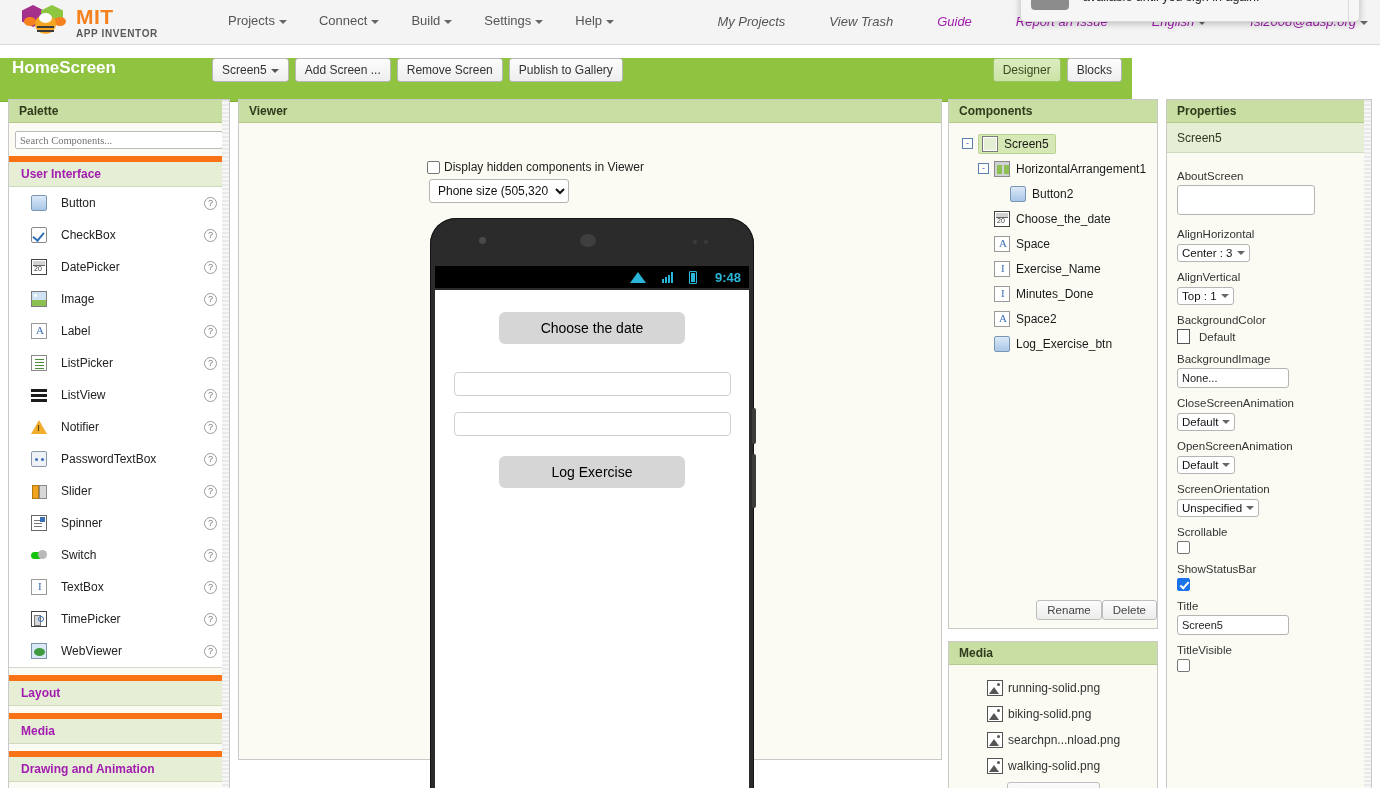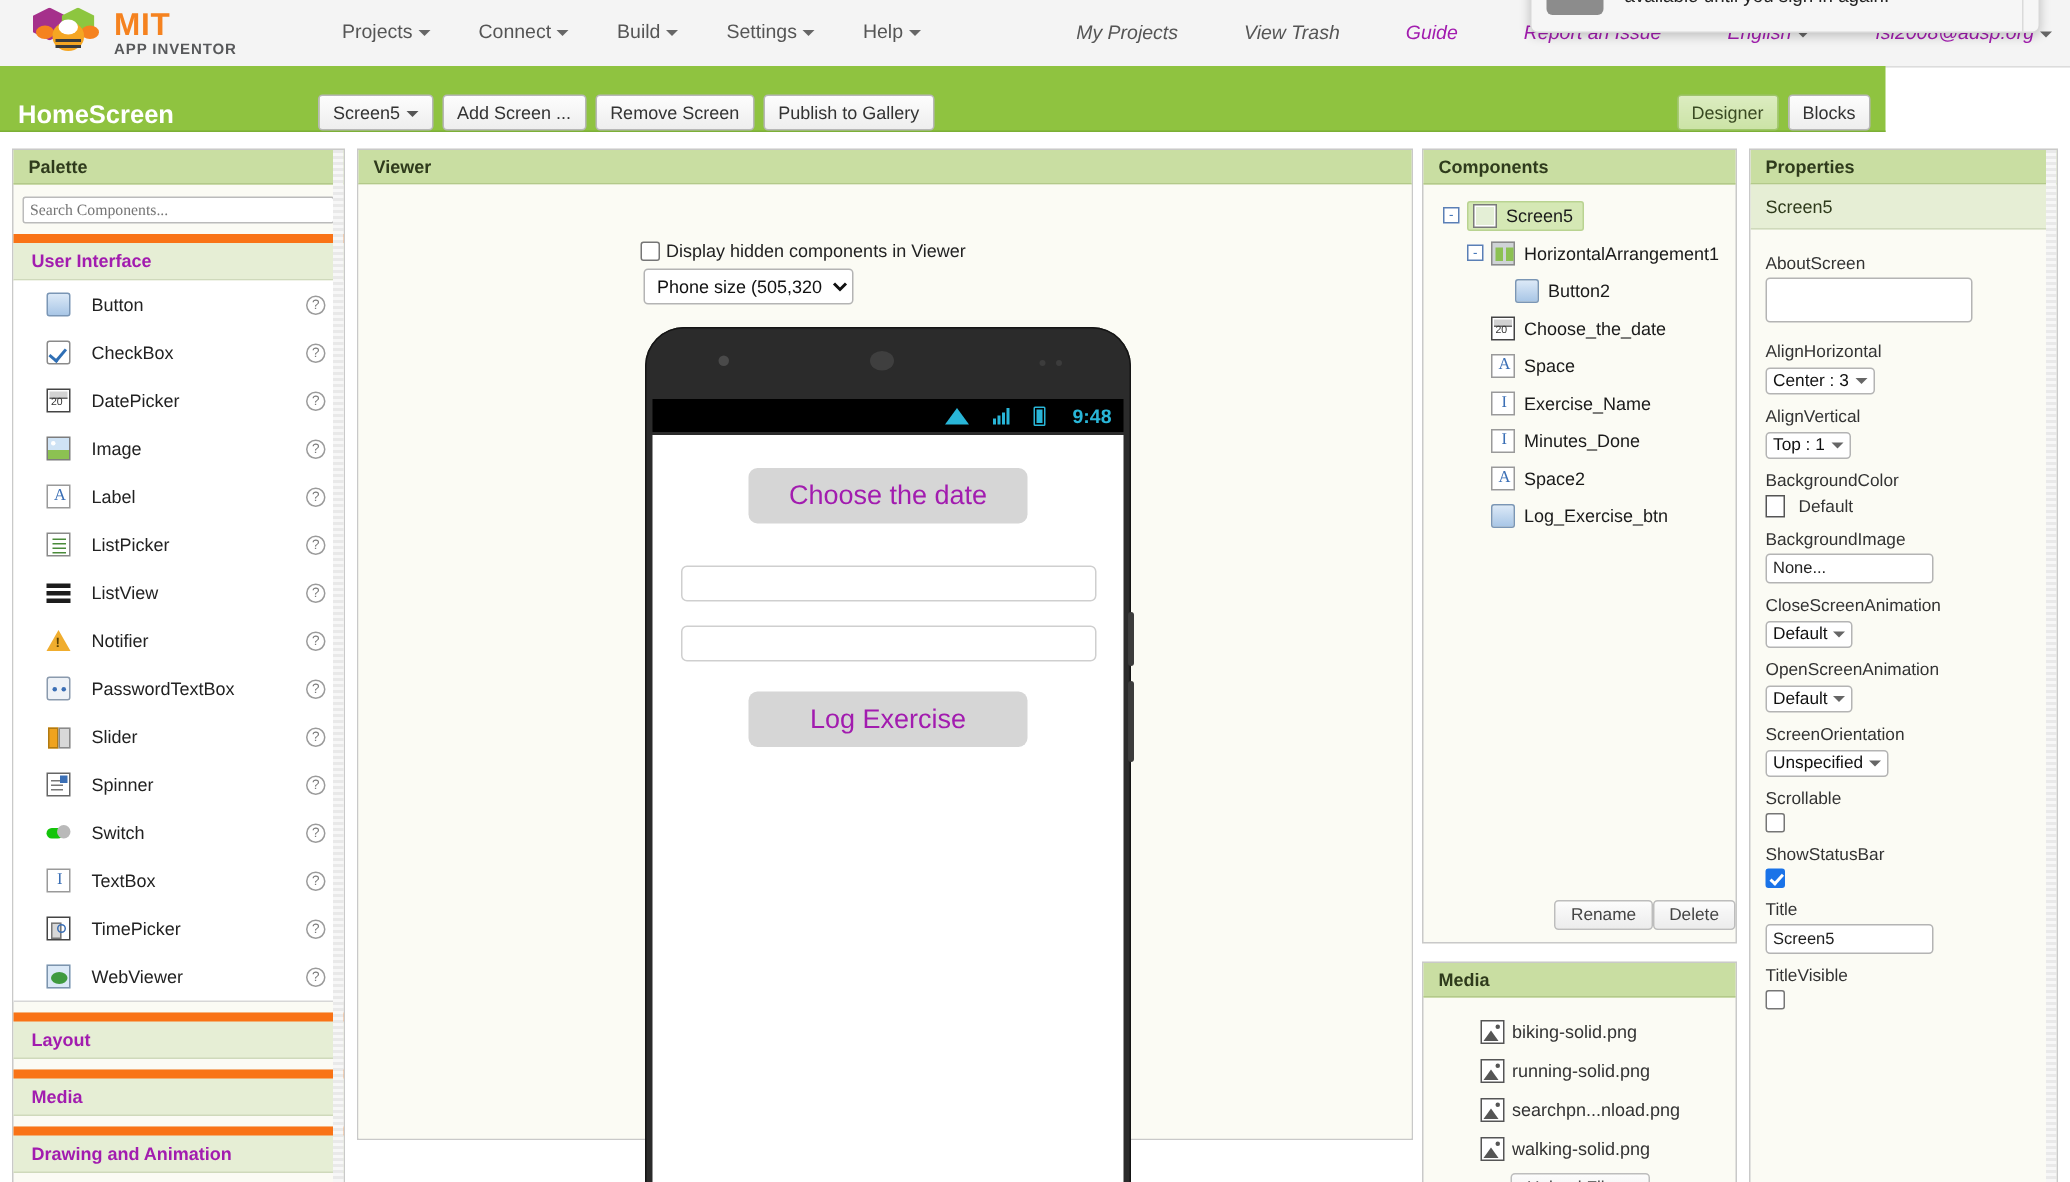--- a/index.html
+++ b/index.html
@@ -83,24 +83,24 @@
   #toast .t-icon {
     width: 38px; height: 26px; background: #8c8c8c; border-radius: 4px; flex: none;
   }
   #toast .t-msg {
     font-size: 12.5px; color: #222; margin-left: 14px; flex: 1;
   }
   #toast .t-sep { width: 1px; height: 48px; background: #dadada; }
 
   
   #toolbar {
-    position: absolute; left: 0; top: 44px; width: 1257px; height: 44px;
+    position: absolute; left: 0; top: 58px; width: 1132px; height: 44px;
     background: #8fc340;
     border-bottom: 1px solid #7cb036;
-    display: flex; align-items: flex-end;
+    display: flex; align-items: flex-start;
   }
   #project-title {
     font-size: 17px; font-weight: bold; color: #fff;
     margin-left: 12px; width: 200px;
   }
   .tb-btn {
     background: linear-gradient(#fdfdfd,#eeeeee);
     border: 1px solid #b7b7b7; border-radius: 3px;
     font-size: 12px; color: #333; padding: 4px 9px;
     margin-right: 6px; cursor: pointer; white-space: nowrap;
@@ -326,21 +326,21 @@
     content: ""; position: absolute; left: 1px; top: 1px; width: 4px; height: 9px;
     background: #29b6d8;
   }
   .sb-time { color: #29b6d8; font-size: 13px; font-weight: bold; margin-left: 2px; }
   #phone-screen {
     position: absolute; left: 5px; top: 72px; width: 314px; height: 512px;
     background: #fff;
   }
   .ph-btn {
     margin: 0 auto; background: #d6d6d6; border-radius: 6px;
-    text-align: center; font-size: 18px; color: #a21caf;
+    text-align: center; font-size: 14px; color: #000000;
     padding: 8px 0; width: 186px; cursor: pointer;
   }
   .ph-tb {
     margin: 0 auto; background: #fff; border: 1px solid #cfcfcf; border-radius: 4px;
     width: 277px; height: 24px; cursor: text;
   }
   .side-btn {
     position: absolute; right: -2px; width: 4px; background: #3c3c3c; border-radius: 2px;
   }
 
@@ -649,25 +649,25 @@
     <button class="sm-btn">Rename</button>
     <button class="sm-btn">Delete</button>
   </div>
 </div>
 
 <div class="panel" id="media">
   <div class="panel-head">Media</div>
   <div id="media-list">
     <div class="media-row">
         <span class="ci ci-media"></span>
-        <span>biking-solid.png</span>
+        <span>running-solid.png</span>
       </div>
     <div class="media-row">
         <span class="ci ci-media"></span>
-        <span>running-solid.png</span>
+        <span>biking-solid.png</span>
       </div>
     <div class="media-row">
         <span class="ci ci-media"></span>
         <span>searchpn...nload.png</span>
       </div>
     <div class="media-row">
         <span class="ci ci-media"></span>
         <span>walking-solid.png</span>
       </div>
   </div>

